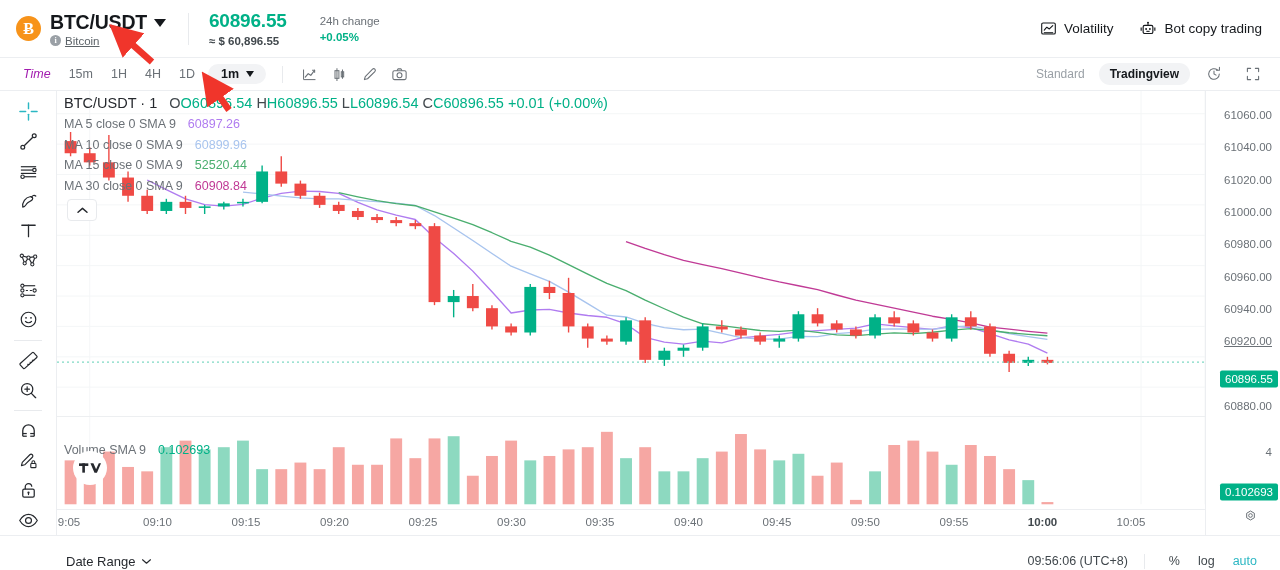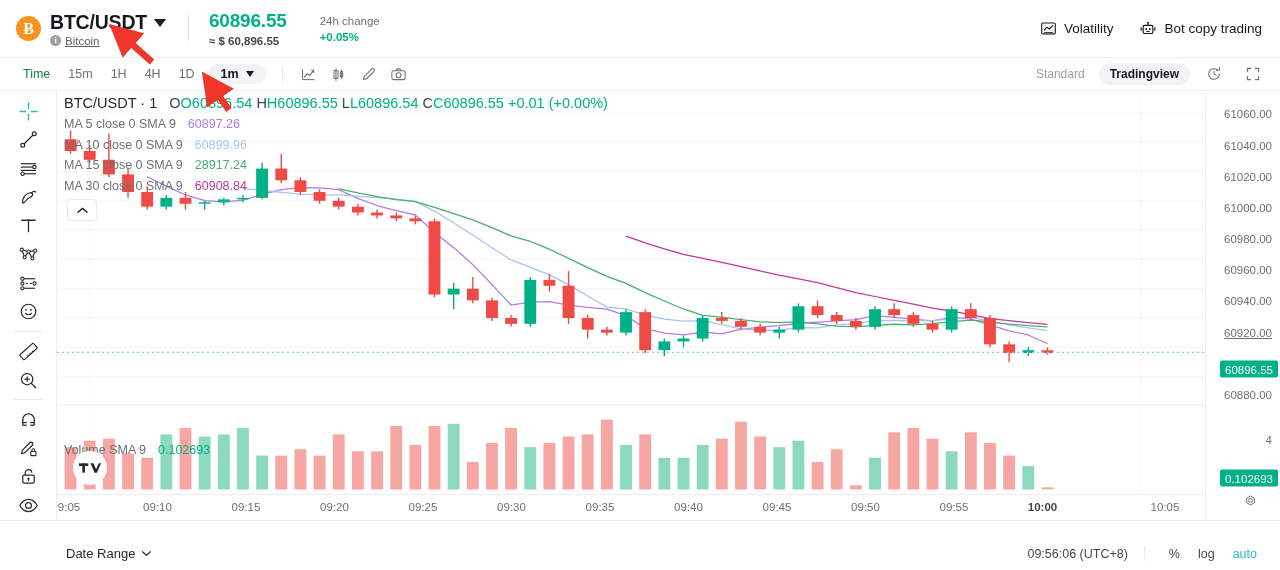--- a/index.html
+++ b/index.html
@@ -63,21 +63,21 @@
   .hdr-btn { display: flex; align-items: center; gap: 7px; font-size: 13.5px; color: #15181c; cursor: pointer; }
 
   
   .toolbar {
     height: 33px; min-height: 33px;
     display: flex; align-items: center;
     border-bottom: 1px solid #eceef1;
     padding: 0 12px 0 14px; background: #fff;
   }
   .tf { font-size: 12.5px; color: #6b7177; padding: 3px 9px; cursor: pointer; }
-  .tf.first { color: #15803d; }
+  .tf.first { color: #a21caf; font-style: italic; }
   .tf-pill {
     display: flex; align-items: center; gap: 7px;
     background: #f2f3f5; border-radius: 13px;
     padding: 3px 12px 3px 13px; margin-left: 4px; cursor: pointer;
   }
   .tf-pill span { font-size: 12.5px; font-weight: bold; color: #15181c; }
   .tf-pill .cd {
     width: 0; height: 0; border-left: 4.5px solid transparent;
     border-right: 4.5px solid transparent; border-top: 6px solid #15181c;
   }
@@ -145,21 +145,21 @@
   
   .timeaxis {
     height: 26px; min-height: 26px; position: relative;
     border-top: 1px solid #eceef1; background: #fff;
   }
   .ta-lbl { position: absolute; top: 6px; font-size: 11.5px; color: #6b7177; transform: translateX(-50%); white-space: nowrap; }
   .ta-lbl.bold { color: #41484d; font-weight: bold; }
 
   
   .botbar {
-    height: 50px; min-height: 35px; display: flex; align-items: center;
+    height: 35px; min-height: 35px; display: flex; align-items: center;
     border-top: 1px solid #eceef1; padding: 16px 14px 0 0; background: #fff;
   }
   .date-range { display: flex; align-items: center; gap: 6px; margin-left: 66px; font-size: 13px; color: #26292e; cursor: pointer; }
   .bb-right { margin-left: auto; display: flex; align-items: center; gap: 0; }
   .clock { font-size: 12.5px; color: #41484d; margin-right: 16px; }
   .bb-div { width: 1px; height: 15px; background: #e8eaed; margin-right: 15px; }
   .bb-it { font-size: 12.5px; color: #41484d; padding: 0 9px; cursor: pointer; }
   .bb-it.auto { color: #2bb7c3; }
 
   
@@ -628,21 +628,21 @@
             <span><span style="color:#41484d">C</span><span class="ohlc">C60896.55</span></span>
             <span class="ohlc">+0.01 (+0.00%)</span>
           </div>
           <div class="legend-ma">
             <span>MA 5 close 0 SMA 9</span><span class="v" style="color:#b07cf0">60897.26</span>
           </div>
           <div class="legend-ma">
             <span>MA 10 close 0 SMA 9</span><span class="v" style="color:#a8c4ee">60899.96</span>
           </div>
           <div class="legend-ma">
-            <span>MA 15 close 0 SMA 9</span><span class="v" style="color:#4aae6f">28917.24</span>
+            <span>MA 15 close 0 SMA 9</span><span class="v" style="color:#4aae6f">52520.44</span>
           </div>
           <div class="legend-ma">
             <span>MA 30 close 0 SMA 9</span><span class="v" style="color:#c03a96">60908.84</span>
           </div>
         </div>
 
         <div class="collapse-btn">
           <svg width="13" height="9" viewBox="0 0 14 10">
             <polyline points="2,7 7,2.6 12,7" fill="none" stroke="#26292e" stroke-width="1.6" stroke-linecap="round" stroke-linejoin="round"></polyline>
           </svg>
@@ -667,21 +667,21 @@
           <div class="ta-lbl" style="left: 16.4634%;">09:15</div>
           <div class="ta-lbl" style="left: 24.1725%;">09:20</div>
           <div class="ta-lbl" style="left: 31.8815%;">09:25</div>
           <div class="ta-lbl" style="left: 39.5906%;">09:30</div>
           <div class="ta-lbl" style="left: 47.2997%;">09:35</div>
           <div class="ta-lbl" style="left: 55.0087%;">09:40</div>
           <div class="ta-lbl" style="left: 62.7178%;">09:45</div>
           <div class="ta-lbl" style="left: 70.4268%;">09:50</div>
           <div class="ta-lbl" style="left: 78.1359%;">09:55</div>
           <div class="ta-lbl bold" style="left: 85.8449%;">10:00</div>
-          <div class="ta-lbl" style="left: 93.554%; margin-left: 34px;">10:05</div>
+          <div class="ta-lbl" style="left: 93.554%;">10:05</div>
         </div>
     </div>
 
     <div class="priceaxis">
       <div class="pa-settings">
         <svg width="15" height="15" viewBox="0 0 18 18">
           <polygon points="9,1.6 13.6,4.3 13.6,9.7 9,12.4 4.4,9.7 4.4,4.3" fill="none" stroke="#6b7177" stroke-width="1.2" transform="translate(0,2)"></polygon>
           <circle cx="9" cy="9" r="2.2" fill="none" stroke="#6b7177" stroke-width="1.2"></circle>
         </svg>
       </div>

